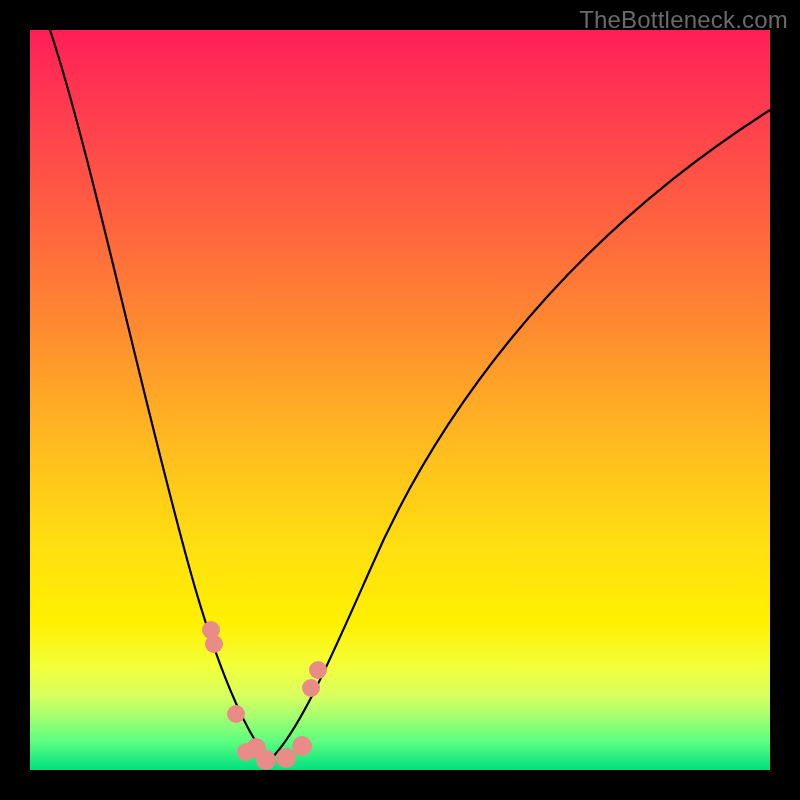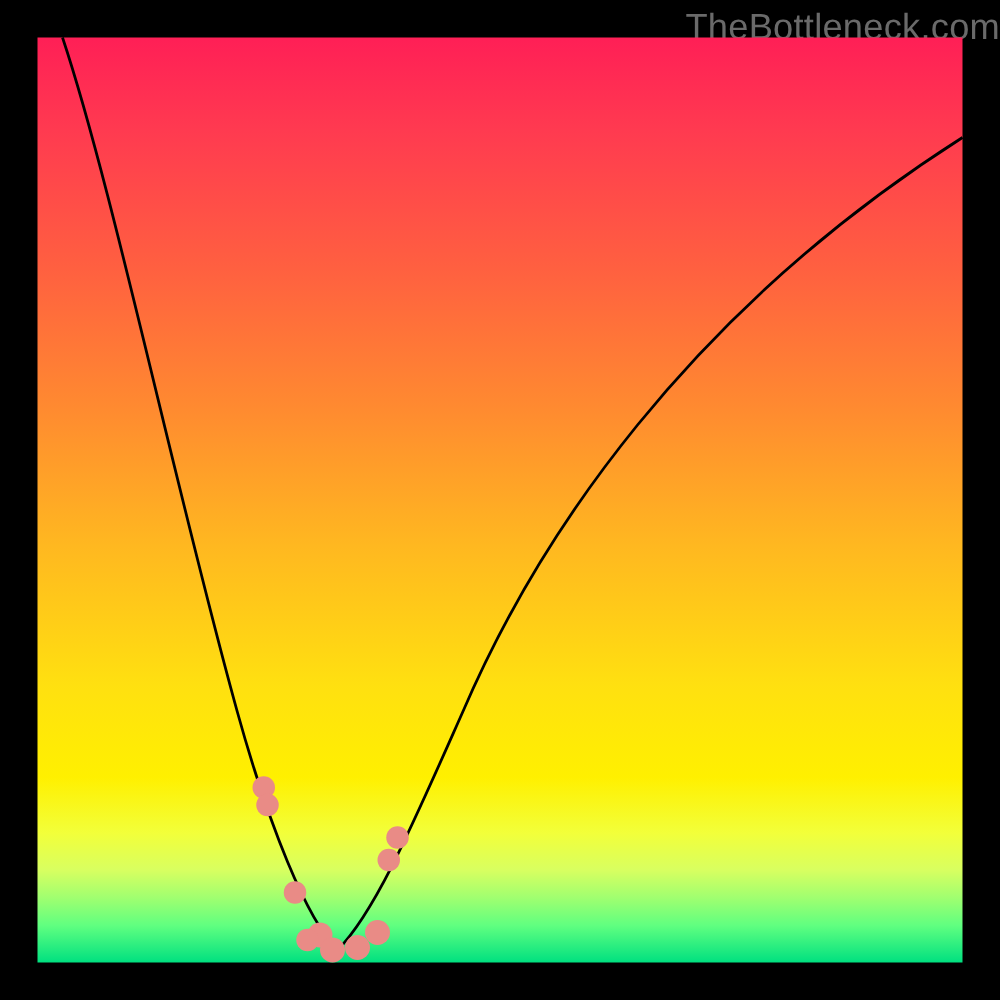--- a/index.html
+++ b/index.html
@@ -38,23 +38,23 @@
       #f2ff3a 86%,
       #d8ff60 90%,
       #a0ff70 93%,
       #60ff80 96%,
       #00e080 100%
     );
   }
   .watermark {
     position: absolute;
     top: 6px;
-    right: 0;
+    right: 12px;
     color: #6a6a6a;
-    font-size: 29px;
+    font-size: 24px;
     letter-spacing: 0.2px;
     user-select: none;
   }
   svg.curves {
     position: absolute;
     left: 0;
     top: 0;
     width: 740px;
     height: 740px;
     overflow: visible;

